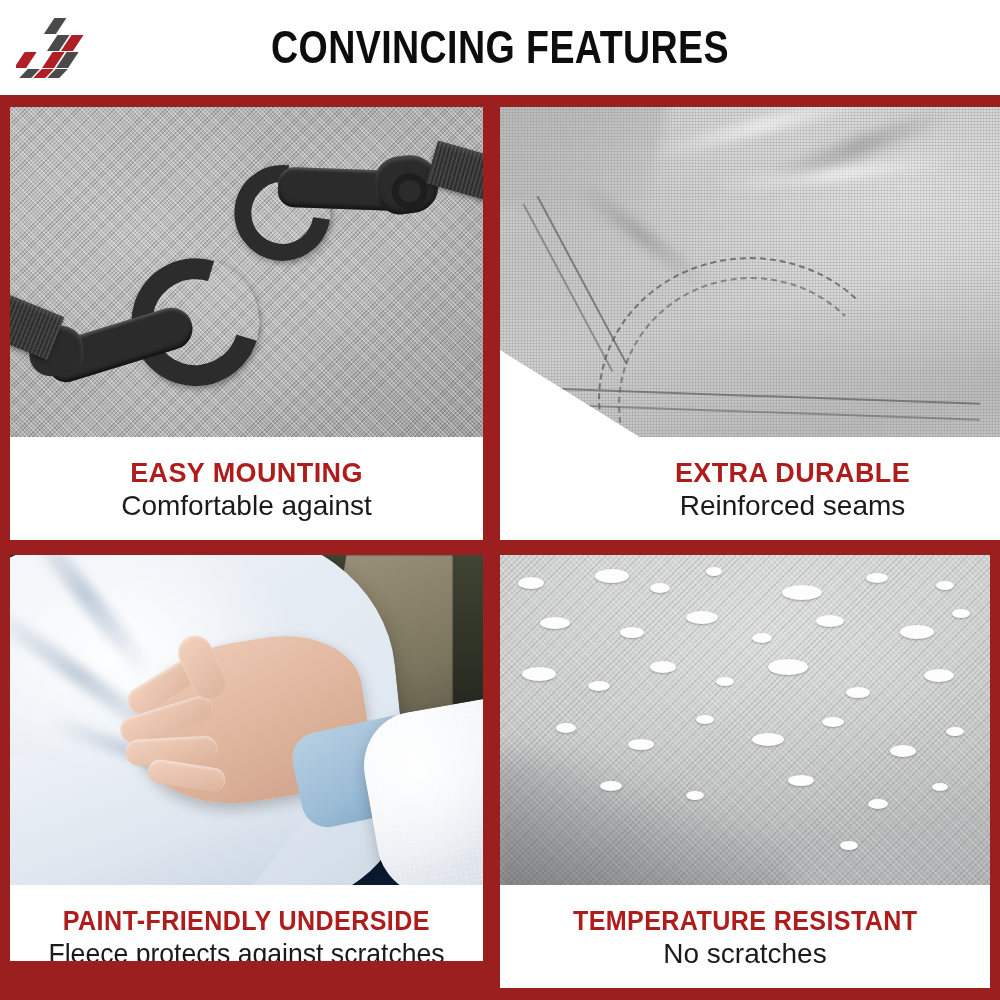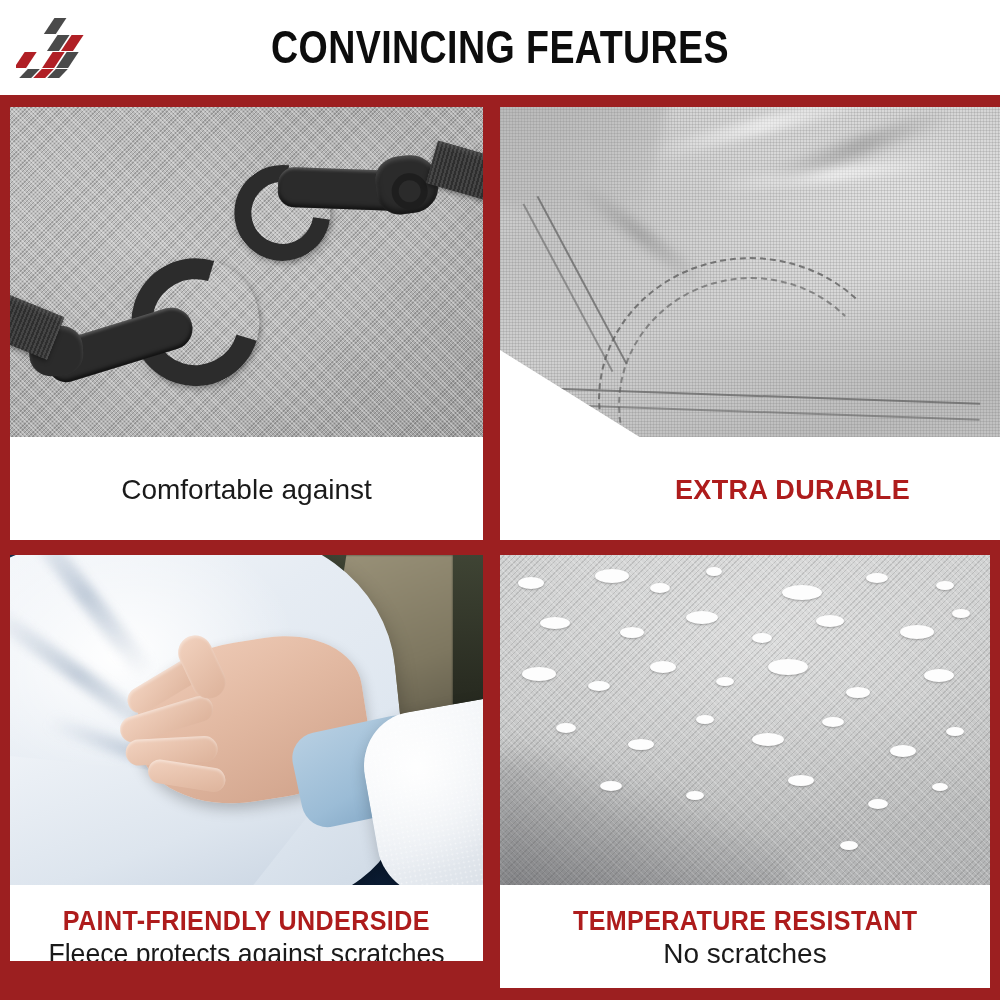--- a/index.html
+++ b/index.html
@@ -249,20 +249,21 @@
 
         <div class="hook hookB">
           <div class="curve"></div>
           <div class="shank"></div>
           <div class="knob"></div>
         </div>
         <div class="strap strapB"></div>
       </div>
 
       <div class="caption">
+        <div class="cap-head">EASY MOUNTING</div>
         <div class="cap-sub">Comfortable against</div>
       </div>
     </div>
 
     <div class="cell tr">
       <div class="photo p-seam">
         <div class="seam-weave"></div>
         <div class="fold"></div>
 
         <div class="wrinkle" style="left:150px;top:10px;width:230px;height:16px;transform:rotate(-14deg);"></div>
@@ -274,20 +275,21 @@
         <div class="arc-full" style="left:118px;top:170px;width:262px;height:252px;border-color:rgba(95,95,95,.65) transparent transparent rgba(95,95,95,.65);"></div>
 
         <div class="hem" style="left:40px;top:288px;width:440px;height:14px;transform:rotate(2deg);"></div>
         <div class="hem" style="left:-20px;top:168px;width:190px;height:14px;transform:rotate(62deg);"></div>
 
         <div class="corner-white"></div>
       </div>
 
       <div class="caption">
         <div class="cap-head">EXTRA DURABLE</div>
+        <div class="cap-sub">Reinforced seams</div>
       </div>
     </div>
 
     <div class="cell bl">
       <div class="photo p-fleece">
         <div class="car-body"></div>
         <div class="dark-shape"></div>
         <div class="khaki"></div>
 
         <div class="white-cloth">

